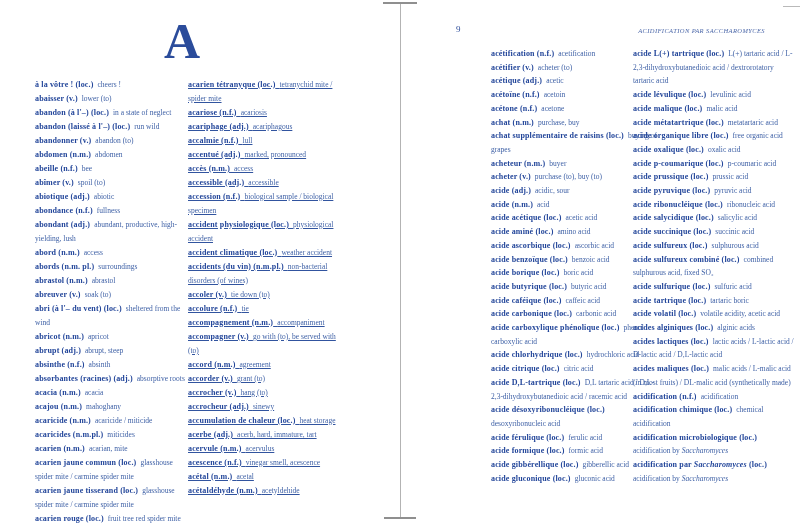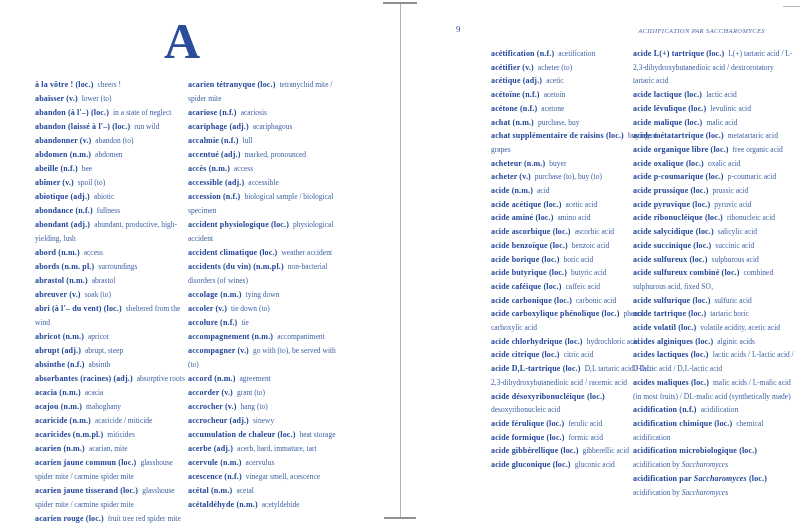--- a/index.html
+++ b/index.html
@@ -22,21 +22,21 @@
   }
   
   .pagenum{position:absolute;left:456px;top:24px;font-size:9px;color:#2f4f9c;}
   .runhead{
     position:absolute;left:455px;top:27px;width:310px;text-align:right;
     font-size:6.5px;font-style:italic;letter-spacing:0.4px;color:#4a66a8;
   }
   
   .col{position:absolute;color:#31549f;}
   .col-1{left:35px;top:76px;width:152px;line-height:11px;}
-  .col-2{left:188px;top:76px;width:158px;line-height:11px;}
+  .col-2{left:188px;top:76px;width:158px;line-height:11px;text-decoration:underline;}
   .col-3{left:476px;top:46px;width:172px;line-height:10.7px;margin-left:15px;}
   .col-4{left:633px;top:46px;width:162px;line-height:10.7px;}
   .entry{margin:0;}
   .hw{font-weight:700;color:#23469a;font-size:8px;letter-spacing:0.15px;}
   .gl{font-weight:400;color:#3f61a6;font-size:7.5px;}
 </style>
 </head>
 <body>
 
 <div class="spread">
@@ -83,21 +83,20 @@
         <div class="entry"><span class="hw">acariose (n.f.)</span> <span class="gl">acariosis</span></div>
         <div class="entry"><span class="hw">acariphage (adj.)</span> <span class="gl">acariphagous</span></div>
         <div class="entry"><span class="hw">accalmie (n.f.)</span> <span class="gl">lull</span></div>
         <div class="entry"><span class="hw">accentué (adj.)</span> <span class="gl">marked, pronounced</span></div>
         <div class="entry"><span class="hw">accès (n.m.)</span> <span class="gl">access</span></div>
         <div class="entry"><span class="hw">accessible (adj.)</span> <span class="gl">accessible</span></div>
         <div class="entry"><span class="hw">accession (n.f.)</span> <span class="gl">biological sample / biological specimen</span></div>
         <div class="entry"><span class="hw">accident physiologique (loc.)</span> <span class="gl">physiological accident</span></div>
         <div class="entry"><span class="hw">accident climatique (loc.)</span> <span class="gl">weather accident</span></div>
         <div class="entry"><span class="hw">accidents (du vin) (n.m.pl.)</span> <span class="gl">non-bacterial disorders (of wines)</span></div>
-        <div class="entry"><span class="hw">accolage (n.m.)</span> <span class="gl">tying down</span></div>
         <div class="entry"><span class="hw">accoler (v.)</span> <span class="gl">tie down (to)</span></div>
         <div class="entry"><span class="hw">accolure (n.f.)</span> <span class="gl">tie</span></div>
         <div class="entry"><span class="hw">accompagnement (n.m.)</span> <span class="gl">accompaniment</span></div>
         <div class="entry"><span class="hw">accompagner (v.)</span> <span class="gl">go with (to), be served with (to)</span></div>
         <div class="entry"><span class="hw">accord (n.m.)</span> <span class="gl">agreement</span></div>
         <div class="entry"><span class="hw">accorder (v.)</span> <span class="gl">grant (to)</span></div>
         <div class="entry"><span class="hw">accrocher (v.)</span> <span class="gl">hang (to)</span></div>
         <div class="entry"><span class="hw">accrocheur (adj.)</span> <span class="gl">sinewy</span></div>
         <div class="entry"><span class="hw">accumulation de chaleur (loc.)</span> <span class="gl">heat storage</span></div>
         <div class="entry"><span class="hw">acerbe (adj.)</span> <span class="gl">acerb, hard, immature, tart</span></div>
@@ -114,20 +113,21 @@
     <div class="col col-3">
         <div class="entry"><span class="hw">acétification (n.f.)</span> <span class="gl">acetification</span></div>
         <div class="entry"><span class="hw">acétifier (v.)</span> <span class="gl">acheter (to)</span></div>
         <div class="entry"><span class="hw">acétique (adj.)</span> <span class="gl">acetic</span></div>
         <div class="entry"><span class="hw">acétoïne (n.f.)</span> <span class="gl">acetoin</span></div>
         <div class="entry"><span class="hw">acétone (n.f.)</span> <span class="gl">acetone</span></div>
         <div class="entry"><span class="hw">achat (n.m.)</span> <span class="gl">purchase, buy</span></div>
         <div class="entry"><span class="hw">achat supplémentaire de raisins (loc.)</span> <span class="gl">buying of grapes</span></div>
         <div class="entry"><span class="hw">acheteur (n.m.)</span> <span class="gl">buyer</span></div>
         <div class="entry"><span class="hw">acheter (v.)</span> <span class="gl">purchase (to), buy (to)</span></div>
+        <div class="entry"><span class="hw">acide (adj.)</span> <span class="gl">acidic, sour</span></div>
         <div class="entry"><span class="hw">acide (n.m.)</span> <span class="gl">acid</span></div>
         <div class="entry"><span class="hw">acide acétique (loc.)</span> <span class="gl">acetic acid</span></div>
         <div class="entry"><span class="hw">acide aminé (loc.)</span> <span class="gl">amino acid</span></div>
         <div class="entry"><span class="hw">acide ascorbique (loc.)</span> <span class="gl">ascorbic acid</span></div>
         <div class="entry"><span class="hw">acide benzoïque (loc.)</span> <span class="gl">benzoic acid</span></div>
         <div class="entry"><span class="hw">acide borique (loc.)</span> <span class="gl">boric acid</span></div>
         <div class="entry"><span class="hw">acide butyrique (loc.)</span> <span class="gl">butyric acid</span></div>
         <div class="entry"><span class="hw">acide caféique (loc.)</span> <span class="gl">caffeic acid</span></div>
         <div class="entry"><span class="hw">acide carbonique (loc.)</span> <span class="gl">carbonic acid</span></div>
         <div class="entry"><span class="hw">acide carboxylique phénolique (loc.)</span> <span class="gl">phenol carboxylic acid</span></div>
@@ -135,21 +135,20 @@
         <div class="entry"><span class="hw">acide citrique (loc.)</span> <span class="gl">citric acid</span></div>
         <div class="entry"><span class="hw">acide D,L-tartrique (loc.)</span> <span class="gl">D,L tartaric acid / D,L-2,3-dihydroxybutanedioic acid / racemic acid</span></div>
         <div class="entry"><span class="hw">acide désoxyribonucléique (loc.)</span> <span class="gl">desoxyribonucleic acid</span></div>
         <div class="entry"><span class="hw">acide férulique (loc.)</span> <span class="gl">ferulic acid</span></div>
         <div class="entry"><span class="hw">acide formique (loc.)</span> <span class="gl">formic acid</span></div>
         <div class="entry"><span class="hw">acide gibbérellique (loc.)</span> <span class="gl">gibberellic acid</span></div>
         <div class="entry"><span class="hw">acide gluconique (loc.)</span> <span class="gl">gluconic acid</span></div>
       </div>
     <div class="col col-4">
         <div class="entry"><span class="hw">acide L(+) tartrique (loc.)</span> <span class="gl">L(+) tartaric acid / L-2,3-dihydroxybutanedioic acid / dextrorotatory tartaric acid</span></div>
-        <div class="entry"><span class="hw">acide lactique (loc.)</span> <span class="gl">lactic acid</span></div>
         <div class="entry"><span class="hw">acide lévulique (loc.)</span> <span class="gl">levulinic acid</span></div>
         <div class="entry"><span class="hw">acide malique (loc.)</span> <span class="gl">malic acid</span></div>
         <div class="entry"><span class="hw">acide métatartrique (loc.)</span> <span class="gl">metatartaric acid</span></div>
         <div class="entry"><span class="hw">acide organique libre (loc.)</span> <span class="gl">free organic acid</span></div>
         <div class="entry"><span class="hw">acide oxalique (loc.)</span> <span class="gl">oxalic acid</span></div>
         <div class="entry"><span class="hw">acide p-coumarique (loc.)</span> <span class="gl">p-coumaric acid</span></div>
         <div class="entry"><span class="hw">acide prussique (loc.)</span> <span class="gl">prussic acid</span></div>
         <div class="entry"><span class="hw">acide pyruvique (loc.)</span> <span class="gl">pyruvic acid</span></div>
         <div class="entry"><span class="hw">acide ribonucléique (loc.)</span> <span class="gl">ribonucleic acid</span></div>
         <div class="entry"><span class="hw">acide salycidique (loc.)</span> <span class="gl">salicylic acid</span></div>

